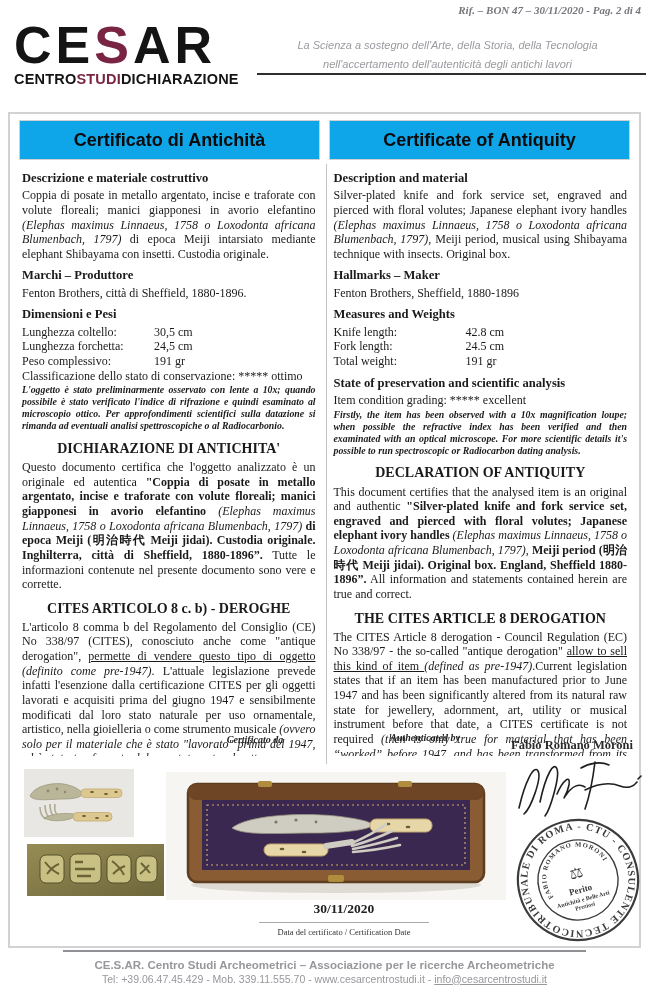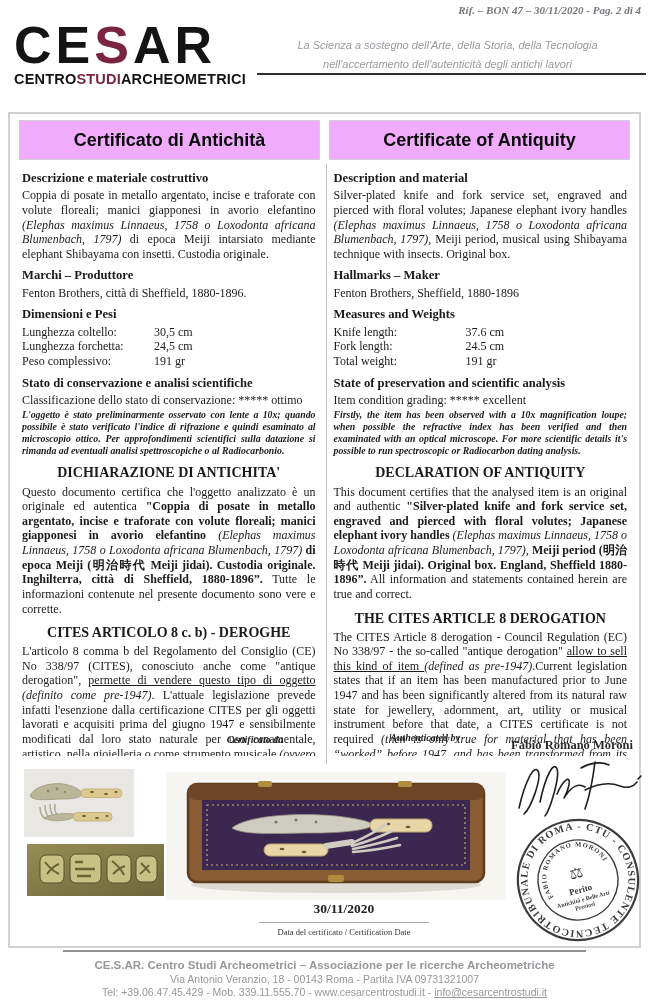--- a/index.html
+++ b/index.html
@@ -17,21 +17,21 @@
   .logo-sub { font-family:"Liberation Sans", sans-serif; font-weight:bold; font-size:14.5px; letter-spacing:0.2px; color:#141414; margin-top:1px; }
   .logo-sub .accent { color:#7a2443; }
   .tagline-wrap { position:absolute; left:250px; top:36px; width:395px; text-align:center;
     font: italic 11px "Liberation Sans", sans-serif; color:#9a9aa0; line-height:19px; }
   .tagline-rule { position:absolute; left:257px; top:73px; width:389px; height:2px; background:#2e2e2e; }
 
   
   .cert-box { position:absolute; left:8px; top:112px; width:633px; height:836px;
     border:2px solid #d2d2d2; background:#fff; }
   .title-row { display:flex; gap:9px; padding:6px 9px 4px; }
-  .title-bar { flex:1; height:40px; background:#f0abfc; border:1px solid #d0d0d0;
+  .title-bar { flex:1; height:40px; background:#0ea5e9; border:1px solid #d0d0d0;
     display:flex; align-items:center; justify-content:center;
     font-family:"Liberation Sans", sans-serif; font-weight:bold; font-size:18px; color:#0b0b0b; }
   .columns { display:flex; gap:18px; padding:4px 12px 0; height:592px; overflow:hidden; }
   .col { flex:1; font-size:12px; line-height:1.22; text-align:justify; }
   .col-divider { position:absolute; left:316px; top:50px; width:1px; height:600px; background:#c4c4c4; }
 
   .sec-h { font-weight:bold; font-size:12.6px; margin:7px 0 2px; text-align:left; }
   .sec-h.first { margin-top:3px; }
   .center-h { font-weight:bold; font-size:14px; margin:8px 0 3px; text-align:center; }
   .note { font: italic bold 9.8px "Liberation Serif", serif; line-height:1.22; margin-top:1px; }
@@ -72,21 +72,21 @@
   .email-link { text-decoration:underline; cursor:pointer; }
 </style>
 </head>
 <body>
 
 <div class="page">
 
   <div class="ref">Rif. – BON 47 – 30/11/2020 - Pag. 2 di 4</div>
   <div class="logo-block">
     <div class="logo-main"><span>CE</span><span class="accent">S</span><span>AR</span></div>
-    <div class="logo-sub"><span>CENTRO</span><span class="accent">STUDI</span><span>ARCHEOMETRICI</span></div>
+    <div class="logo-sub"><span>CENTRO</span><span class="accent">STUDI</span><span>DICHIARAZIONE</span></div>
   </div>
   <div class="tagline-wrap">
     <div>La Scienza a sostegno dell'Arte, della Storia, della Tecnologia</div>
     <div>nell'accertamento dell'autenticità degli antichi lavori</div>
   </div>
   <div class="tagline-rule"></div>
 
   <div class="cert-box">
     <div class="title-row">
       <div class="title-bar">Certificato di Antichità</div>
@@ -110,42 +110,41 @@
           </div>
         <div class="mrow">
             <span class="lbl">Lunghezza forchetta:</span>
             <span>24,5 cm</span>
           </div>
         <div class="mrow">
             <span class="lbl">Peso complessivo:</span>
             <span>191 gr</span>
           </div>
 
-        <div class="sec-h">Stato di conservazione e analisi scientifiche</div>
         <p style="text-align:left">Classificazione dello stato di conservazione: ***** ottimo</p>
         <p class="note">L'oggetto è stato preliminarmente osservato con lente a 10x; quando possibile è stato verificato l'indice di rifrazione e quindi esaminato al microscopio ottico. Per approfondimenti scientifici sulla datazione si rimanda ad eventuali analisi spettroscopiche o al Radiocarbonio.</p>
 
         <div class="center-h">DICHIARAZIONE DI ANTICHITA'</div>
         <p><span>Questo documento certifica che l'oggetto analizzato è un originale ed autentica </span><span class="b">"Coppia di posate in metallo argentato, incise e traforate con volute floreali; manici giapponesi in avorio elefantino </span><span class="i">(Elephas maximus Linnaeus, 1758 o Loxodonta africana Blumenbach, 1797)</span><span class="b"> di epoca Meiji (明治時代 Meiji jidai). Custodia originale. Inghilterra, città di Sheffield, 1880-1896”.</span><span>  Tutte le informazioni contenute nel presente documento sono vere e corrette.</span></p>
 
         <div class="center-h">CITES ARTICOLO 8 c. b) - DEROGHE</div>
         <p><span>L'articolo 8 comma b del Regolamento del Consiglio (CE) No 338/97 (CITES), conosciuto anche come "antique derogation", </span><span class="u">permette di vendere questo tipo di oggetto </span><span class="i">(definito come pre-1947)</span><span>. L'attuale legislazione prevede infatti l'esenzione dalla certificazione CITES per gli oggetti lavorati e acquisiti prima del giugno 1947 e sensibilmente modificati dal loro stato naturale per uso ornamentale, artistico, nella gioielleria o come strumento musicale </span><span class="i">(ovvero solo per il materiale che è stato "lavorato" prima del 1947, ed è stato trasformato dal suo stato naturale attraverso una lavorazione).</span></p>
       </div>
 
       <div class="col">
         <div class="sec-h first">Description and material</div>
         <p><span>Silver-plated knife and fork service set, engraved and pierced with floral volutes; Japanese elephant ivory handles </span><span class="i">(Elephas maximus Linnaeus, 1758 o Loxodonta africana Blumenbach, 1797),</span><span> Meiji period, musical using Shibayama technique with insects. Original box.</span></p>
 
         <div class="sec-h">Hallmarks – Maker</div>
         <p style="text-align:left">Fenton Brothers, Sheffield, 1880-1896</p>
 
         <div class="sec-h">Measures and Weights</div>
         <div class="mrow">
             <span class="lbl">Knife length:</span>
-            <span>37.6 cm</span>
+            <span>42.8 cm</span>
           </div>
         <div class="mrow">
             <span class="lbl">Fork length:</span>
             <span>24.5 cm</span>
           </div>
         <div class="mrow">
             <span class="lbl">Total weight:</span>
             <span>191 gr</span>
           </div>
 
@@ -273,17 +272,16 @@
     <div class="date-block">
       <div class="date-value">30/11/2020</div>
       <div class="date-rule"></div>
       <div class="date-caption">Data del certificato / Certification Date</div>
     </div>
   </div>
 
   <div class="footer">
     <div class="footer-rule"></div>
     <div class="f1">CE.S.AR.  Centro Studi Archeometrici – Associazione per le ricerche Archeometriche</div>
-    <div class="f2">Via Antonio Veranzio, 18  -  00143  Roma  -  Partita IVA 09731321007</div>
     <div class="f3"><span>Tel: +39.06.47.45.429  -  Mob. 339.11.555.70  -  www.cesarcentrostudi.it  - </span><span class="email-link">info@cesarcentrostudi.it</span></div>
   </div>
 
 </div>
 
 </body></html>

